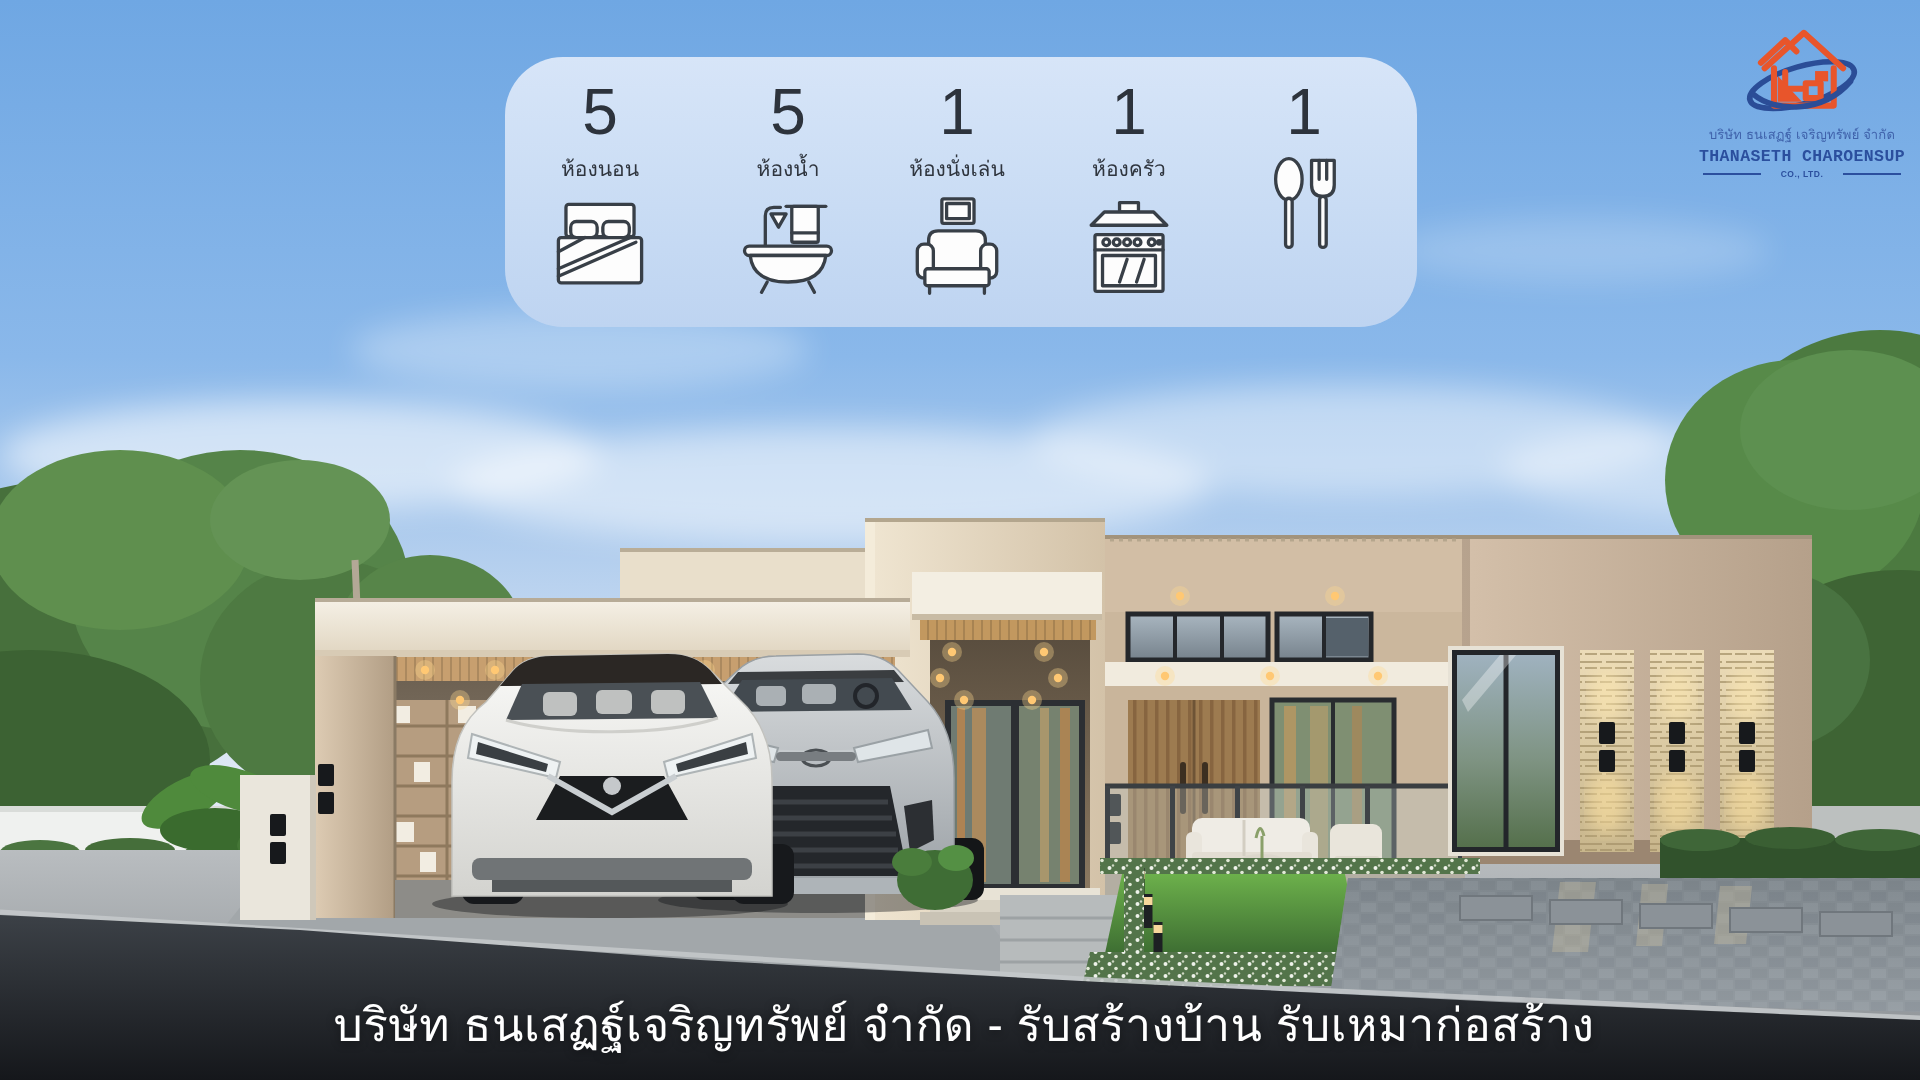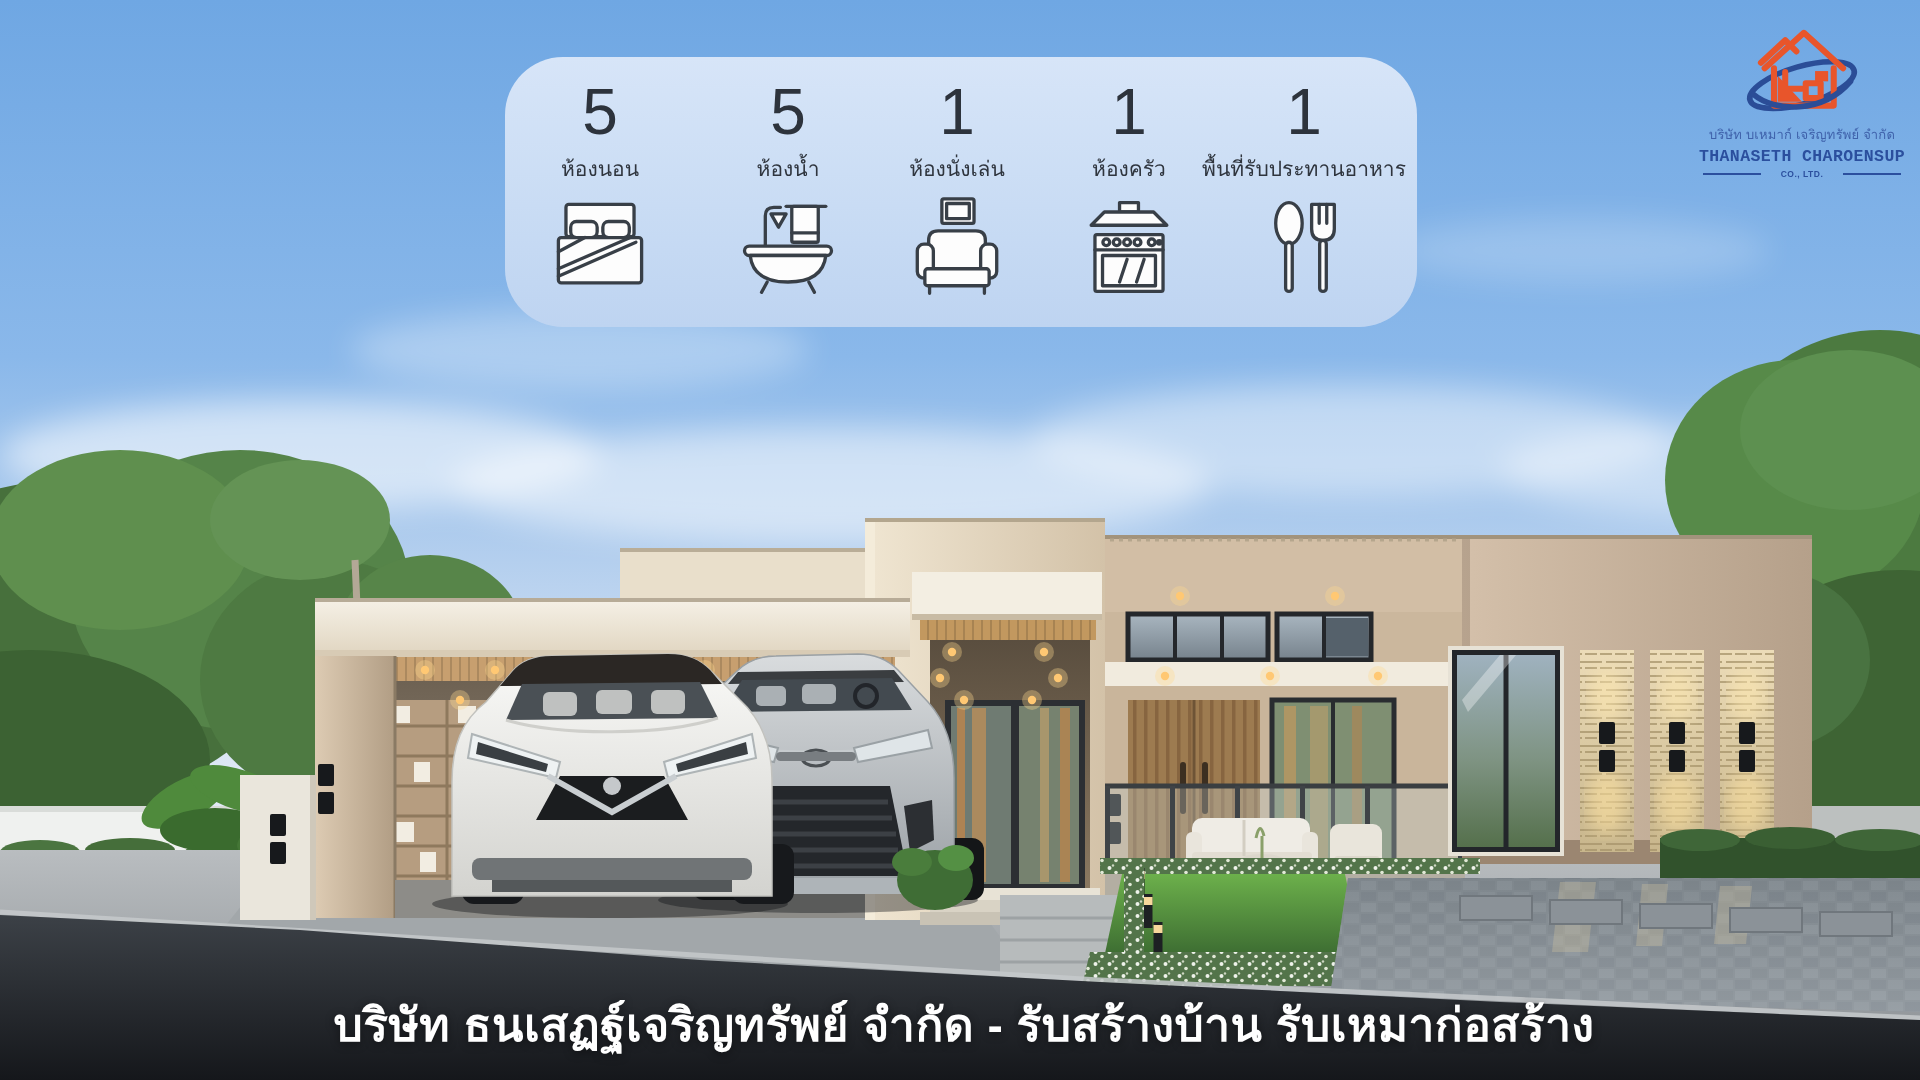--- a/index.html
+++ b/index.html
@@ -19,21 +19,21 @@
   
   .logo{position:absolute;left:1688px;top:16px;width:228px;text-align:center;}
   .logo-thai{font-size:13px;color:#3f62ab;letter-spacing:.2px;margin-top:-4px;}
   .logo-eng{font-size:16.5px;font-weight:bold;color:#2b4f9e;letter-spacing:.4px;margin-top:2px;font-family:Liberation Mono, monospace;}
   .logo-suffix{display:flex;align-items:center;justify-content:center;gap:20px;margin-top:3px;}
   .logo-suffix .ln{display:block;width:58px;height:1.5px;background:#2b4f9e;}
   .logo-suffix .tx{font-size:8.5px;font-weight:bold;color:#2b4f9e;letter-spacing:.5px;}
 
   
   .caption{position:absolute;left:8px;right:0;top:988px;text-align:center;
-           font-size:46px;font-weight:bold;color:#ffffff;
+           font-size:46px;font-weight:normal;color:#ffffff;
            text-shadow:0 2px 10px rgba(0,0,0,.45);letter-spacing:.5px;}
 </style>
 </head>
 <body>
 
 <div id="stage">
 
 <svg id="scene" viewBox="0 0 1920 1080" width="1920" height="1080" aria-hidden="true">
   <defs>
     <linearGradient id="sky" x1="0" y1="0" x2="0" y2="1">
@@ -541,21 +541,20 @@
         <circle cx="84" cy="50" r="3.6"></circle>
             <circle cx="92" cy="50" r="1.8"></circle>
         <rect x="32" y="64" width="56" height="32"></rect>
         <path d="M50,92 L58,68 M68,92 L76,68" fill="none"></path>
       </g>
     </svg>
   </div>
 
   <div class="col" style="left:799px">
     <div class="num">1</div>
-    <div class="lbl">พื้นที่รับประทานอาหาร</div>
     <svg class="ico" width="120" height="104" viewBox="0 0 120 110">
       <g stroke="#383f47" stroke-width="3.5" fill="#fdfdfd" stroke-linejoin="round" stroke-linecap="round">
         <ellipse cx="44" cy="30" rx="14" ry="22"></ellipse>
         <rect x="40.5" y="50" width="7" height="52" rx="3.5"></rect>
         <path d="M68,10 V36 Q68,48 80,48 Q92,48 92,36 V10 Z"></path>
         <path d="M76,10 V30 M84,10 V30" fill="none"></path>
         <rect x="76.5" y="48" width="7" height="54" rx="3.5"></rect>
       </g>
     </svg>
   </div>
@@ -568,21 +567,21 @@
       <polyline points="30,56 72,18 114,56"></polyline>
       <polyline points="26,50 52,26 64,38"></polyline>
       <path d="M40,56 V96 H104 V56"></path>
       <path d="M52,60 V78 H70"></path>
       <rect x="74" y="72" width="16" height="16"></rect>
     </g>
     <rect x="84" y="59" width="14" height="11" fill="#e8552b"></rect>
     <polygon points="44,64 70,92 44,92" fill="#e8552b"></polygon>
     <path d="M18,84 C40,103 92,105 122,70" fill="none" stroke="#2b4d97" stroke-width="6" stroke-linecap="round"></path>
   </svg>
-  <div class="logo-thai">บริษัท บเหมาก์ เจริญทรัพย์ จำกัด</div>
+  <div class="logo-thai">บริษัท ธนเสฏฐ์ เจริญทรัพย์ จำกัด</div>
   <div class="logo-eng">THANASETH CHAROENSUP</div>
   <div class="logo-suffix">
     <span class="ln"></span>
     <span class="tx">CO., LTD.</span>
     <span class="ln"></span>
   </div>
 </div>
 
 <div class="caption">บริษัท ธนเสฏฐ์เจริญทรัพย์ จำกัด - รับสร้างบ้าน รับเหมาก่อสร้าง</div>
 

